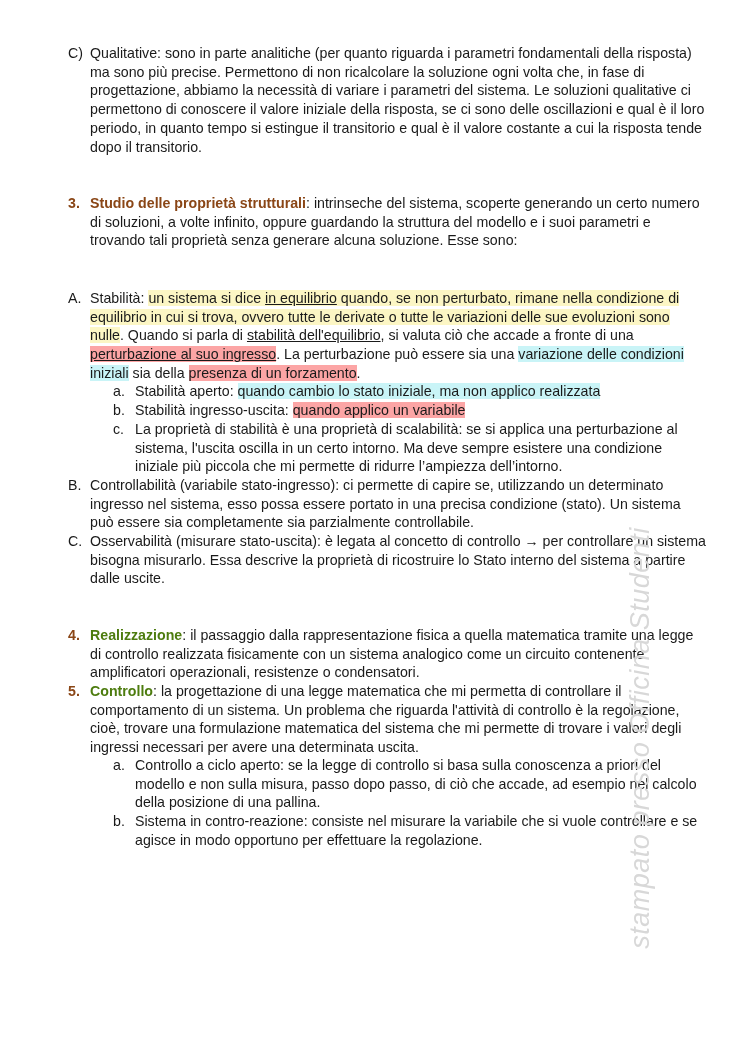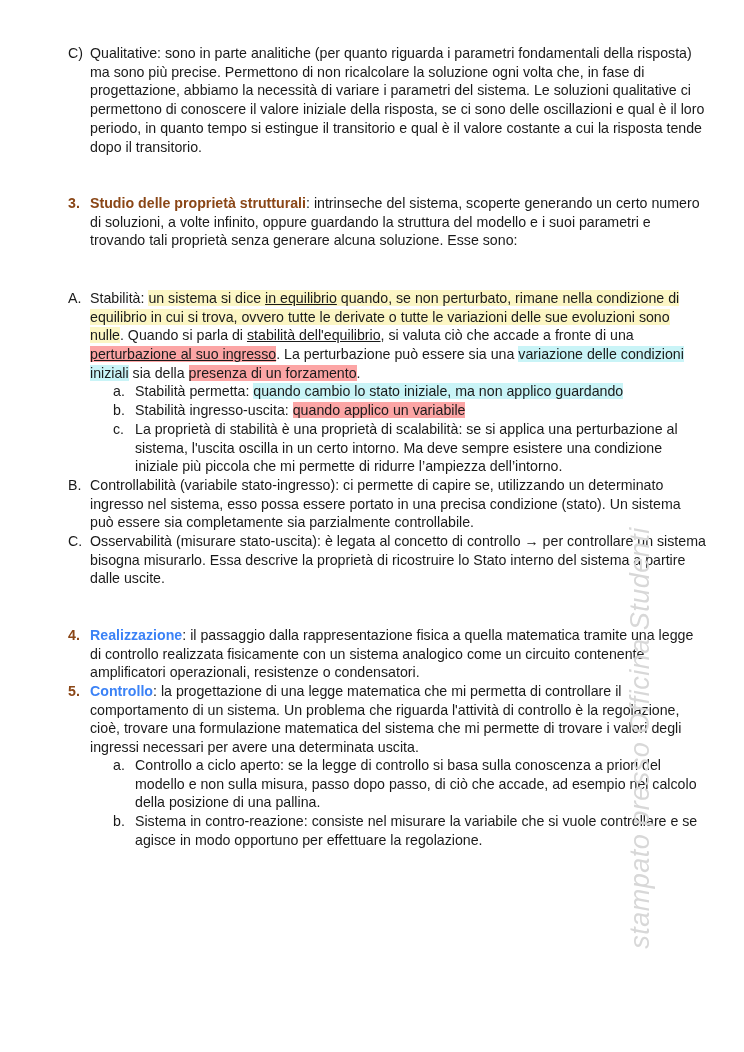--- a/index.html
+++ b/index.html
@@ -11,21 +11,21 @@
   .page { position: absolute; left: 0; top: 0; width: 744px; height: 1052px; }
   .item { position: absolute; left: 0; width: 744px; line-height: 18.7px; }
   .lbl { position: absolute; }
   .txt { position: absolute; width: 612px; }
   .lvl1 .lbl { left: 68px; }
   .lvl1 .txt { left: 90px; width: 616px; }
   .lvl2 .lbl { left: 113px; }
   .lvl2 .txt { left: 135px; width: 572px; }
   b { font-weight: normal; }
   .brown { color: #8a4616; font-weight: bold; }
-  .crimson { color: #3b82f6; font-weight: bold; }
+  .crimson { color: #4d7c0f; font-weight: bold; }
   .hl-y { background: #fcf6c4; }
   .hl-c { background: #c9f4f7; }
   .hl-p { background: #fca5a5; }
   .ul { text-decoration: underline; }
   .watermark {
     position: absolute; left: 640px; top: 738px;
     transform: translate(-50%, -50%) rotate(-90deg);
     white-space: nowrap; font-style: italic;
     font-size: 27px; color: #d8d8d8; letter-spacing: 0.5px;
   }
@@ -45,21 +45,21 @@
     <div class="txt"><span class="brown">Studio delle proprietà strutturali</span><span>: intrinseche del sistema, scoperte generando un certo numero di soluzioni, a volte infinito, oppure guardando la struttura del modello e i suoi parametri e trovando tali proprietà senza generare alcuna soluzione. Esse sono:</span></div>
   </div>
 
   <div class="item lvl1" style="top:289px">
     <span class="lbl">A.</span>
     <div class="txt"><b>Stabilità</b><span>: </span><span class="hl-y"><span>un sistema si dice </span><span class="ul">in equilibrio</span><span> quando, se non perturbato, rimane nella condizione di equilibrio in cui si trova, ovvero tutte le derivate o tutte le variazioni delle sue evoluzioni sono nulle</span></span><span>. Quando si parla di </span><span class="ul">stabilità dell'equilibrio</span><span>, si valuta ciò che accade a fronte di una </span><span class="ul hl-p">perturbazione al suo ingresso</span><span>. La perturbazione può essere sia una </span><span class="hl-c">variazione delle condizioni iniziali</span><span> sia della </span><span class="hl-p">presenza di un forzamento</span><span>.</span></div>
   </div>
 
   <div class="item lvl2" style="top:382px">
     <span class="lbl">a.</span>
-    <div class="txt"><b>Stabilità permetta</b><span>: </span><span class="hl-c">quando cambio lo stato iniziale, ma non applico guardando</span></div>
+    <div class="txt"><b>Stabilità aperto</b><span>: </span><span class="hl-c">quando cambio lo stato iniziale, ma non applico realizzata</span></div>
   </div>
 
   <div class="item lvl2" style="top:401px">
     <span class="lbl">b.</span>
     <div class="txt"><b>Stabilità ingresso-uscita</b><span>: </span><span class="hl-p">quando applico un variabile</span></div>
   </div>
 
   <div class="item lvl2" style="top:420px">
     <span class="lbl">c.</span>
     <div class="txt"><span>La proprietà di stabilità è una proprietà di </span><b>scalabilità</b><span>: se si applica una perturbazione al sistema, l'uscita oscilla in un certo intorno. Ma deve sempre esistere una condizione iniziale più piccola che mi permette di ridurre l’ampiezza dell’intorno.</span></div>

